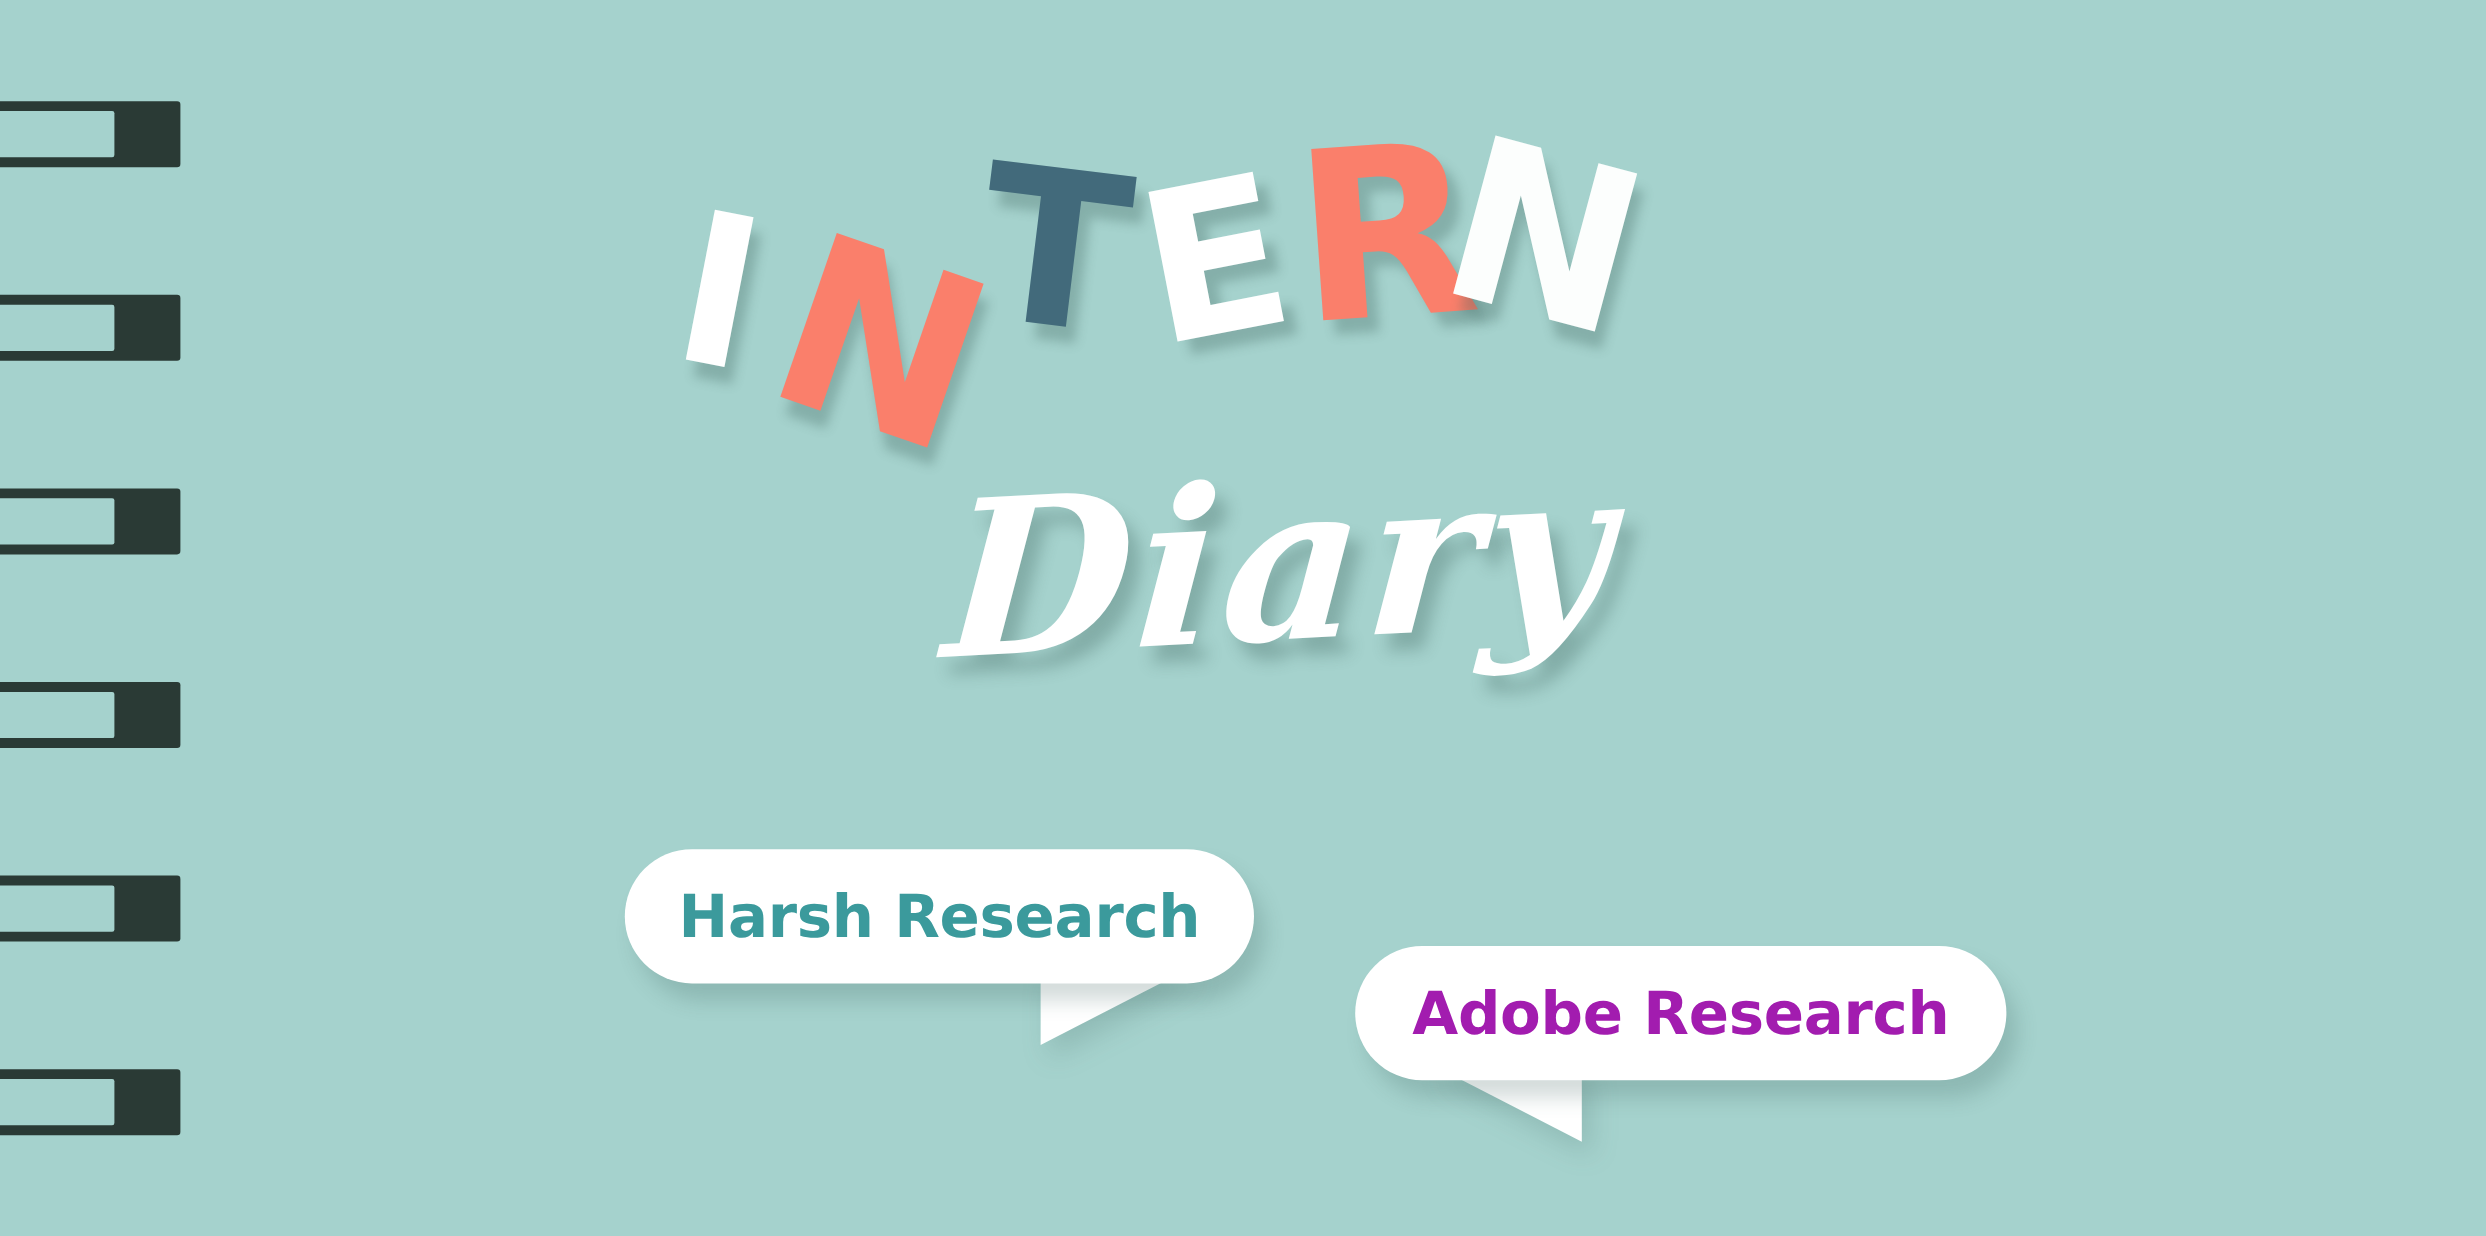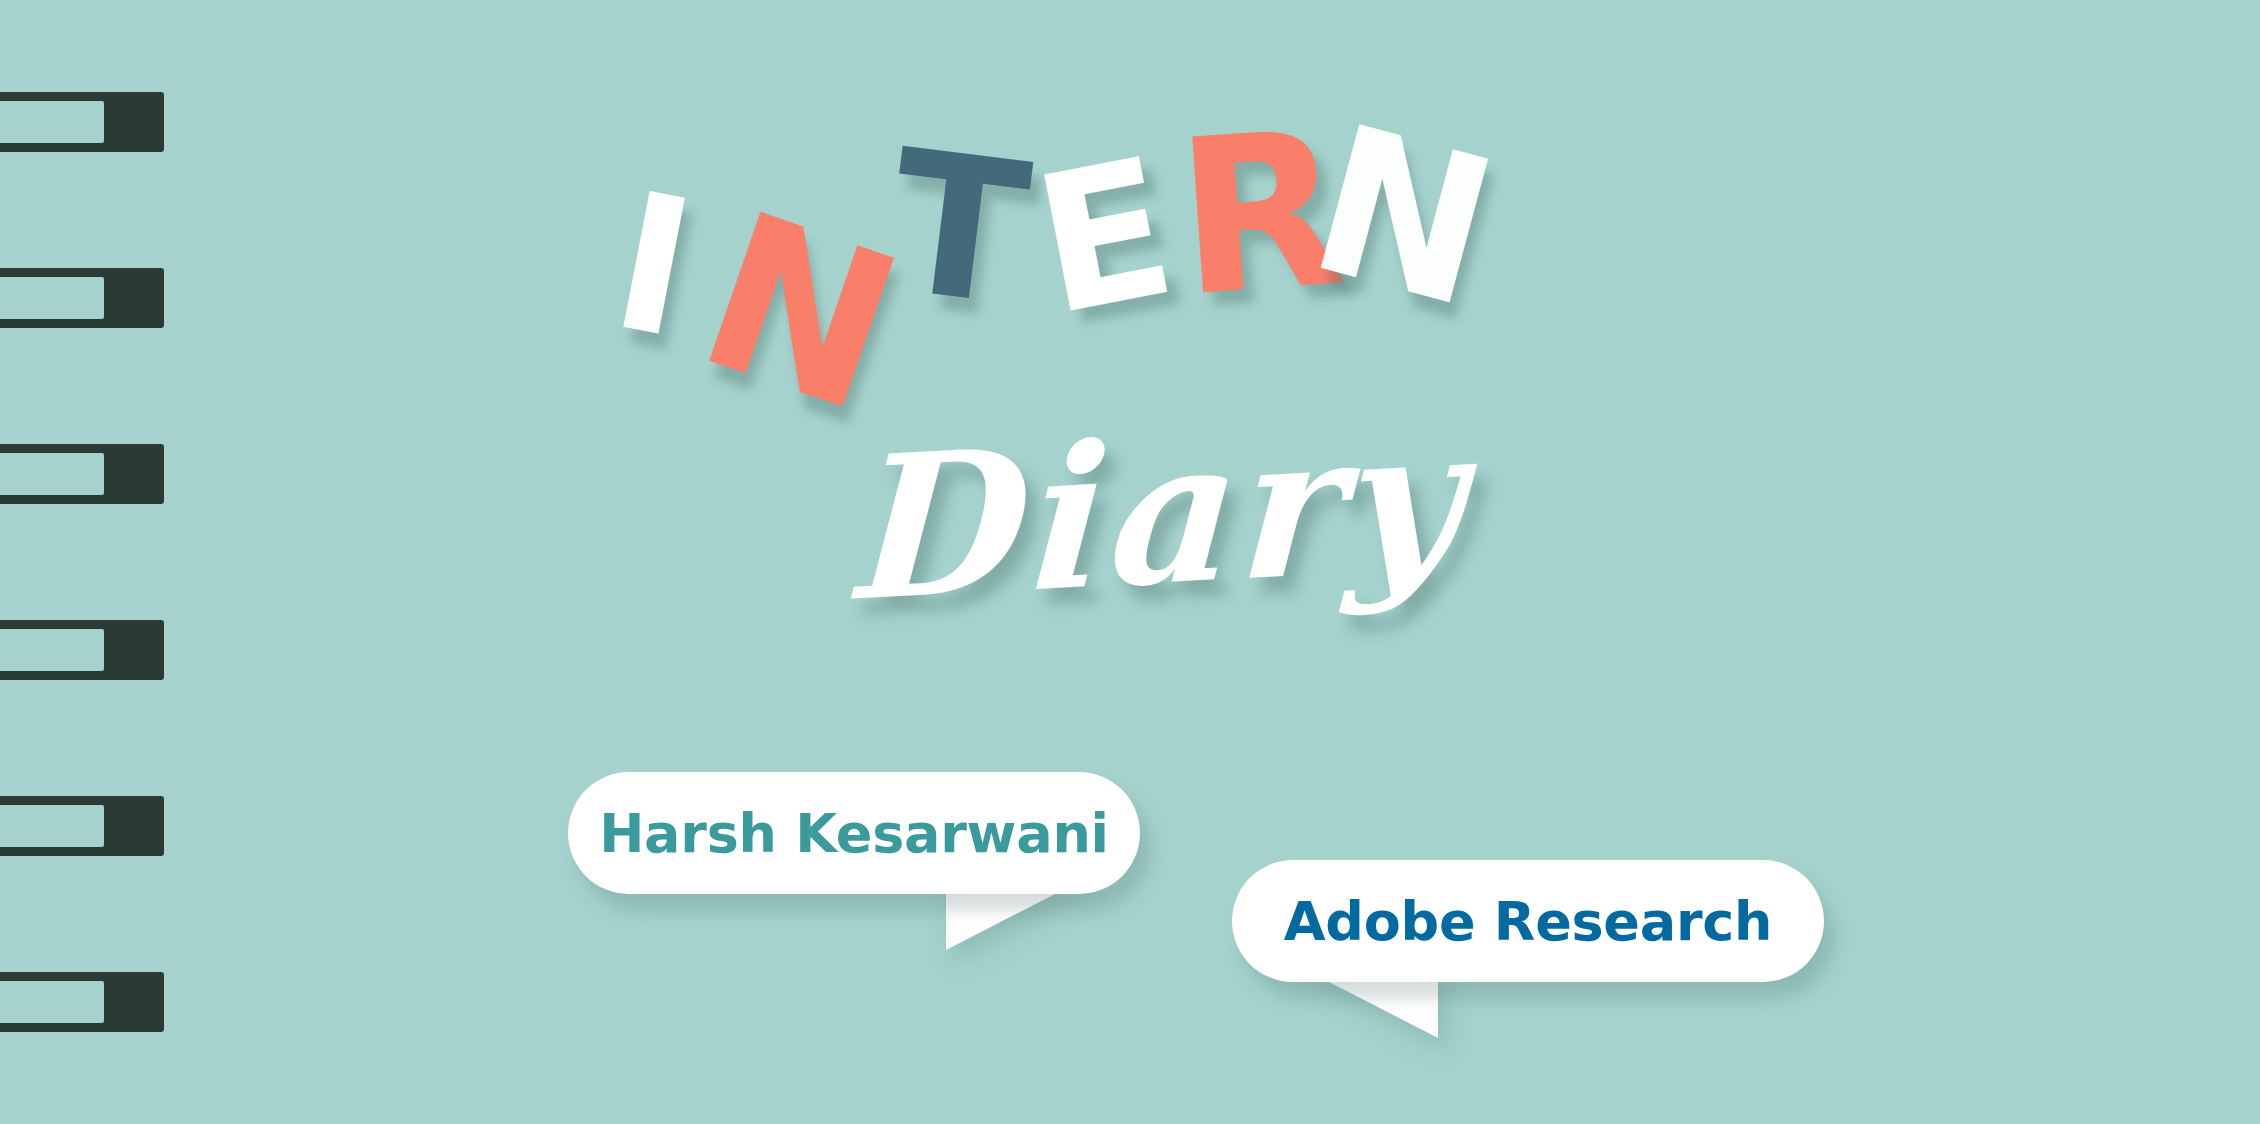--- a/index.html
+++ b/index.html
@@ -131,21 +131,21 @@
     border-top: 72px solid #ffffff;
   }
 
   
   #bubble-org {
     left: 1232px;
     top: 860px;
     width: 592px;
     height: 122px;
   }
-  #bubble-org .bubble-text { color: #0369a1; }
+  #bubble-org .bubble-text { color: #a21caf; }
   #tail-org {
     left: 1298px;
     top: 966px;
     border-left: 140px solid transparent;
     border-right: 0px solid transparent;
     border-top: 72px solid #ffffff;
   }
 </style>
 </head>
 <body>
@@ -179,21 +179,21 @@
     <span class="ltr ltr-t">T</span>
     <span class="ltr ltr-e">E</span>
     <span class="ltr ltr-r">R</span>
     <span class="ltr ltr-n2">N</span>
   </div>
 
   <div id="diary">Diary</div>
 
   <div class="tail" id="tail-name"></div>
   <div class="bubble" id="bubble-name">
-    <span class="bubble-text">Harsh Kesarwani</span>
+    <span class="bubble-text">Harsh Research</span>
   </div>
 
   <div class="tail" id="tail-org"></div>
   <div class="bubble" id="bubble-org">
     <span class="bubble-text">Adobe Research</span>
   </div>
 
 </div>
 
 </body></html>

